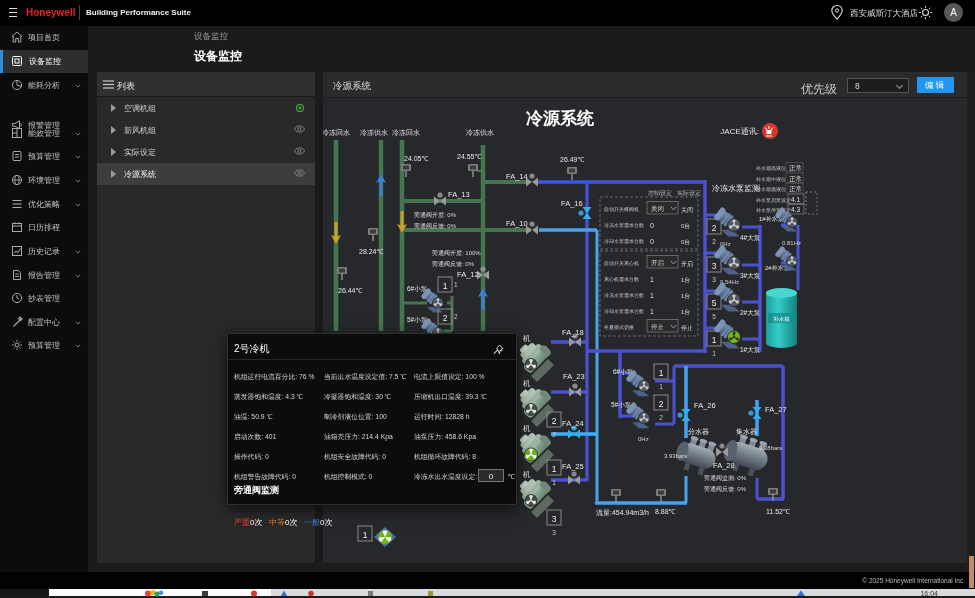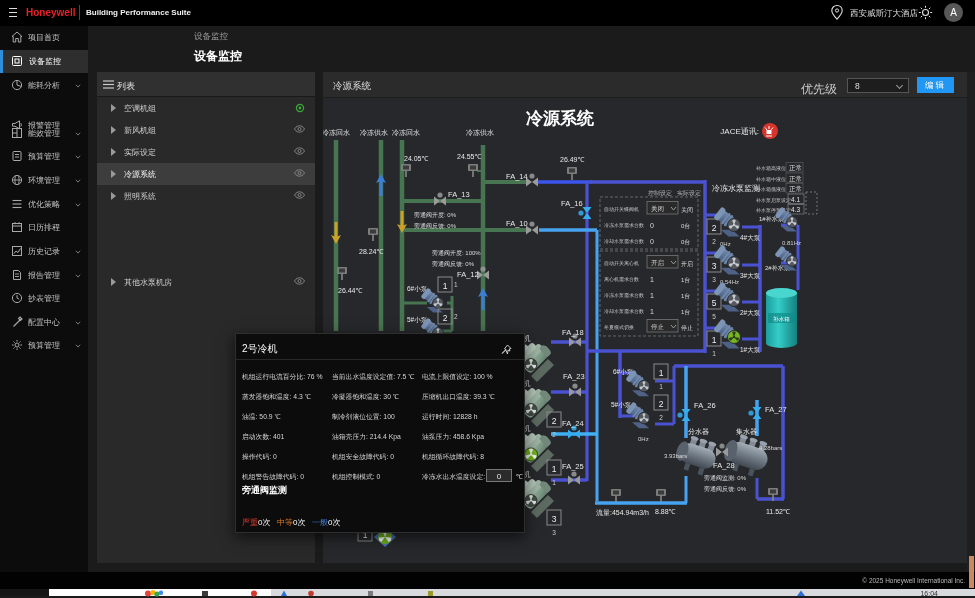--- a/index.html
+++ b/index.html
@@ -43,21 +43,21 @@
 #mphead { position:absolute; left:0; top:0; width:644px; height:26px; background:#2b2b2b; border-bottom:1px solid #1e1e1e; }
 #mphead .t { position:absolute; left:10px; top:8px; color:#e0e0e0; font-size:9.5px; }
 #prio { position:absolute; right:130px; top:9px; color:#ccc; font-size:12px; }
 #prsel { position:absolute; right:58px; top:6px; width:62px; height:15px; background:#1d1d1d; border:1px solid #555; color:#ddd; font-size:8.5px; }
 #prsel .v { position:absolute; left:7px; top:2px; }
 #prsel .c { position:absolute; right:6px; top:3.5px; width:5px; height:5px; border-right:1.4px solid #999; border-bottom:1.4px solid #999; transform:rotate(45deg); }
 #editbtn { position:absolute; right:13px; top:5px; width:37px; height:16px; background:#2196f3; color:#fff; font-size:8.5px; text-align:center; line-height:16px; letter-spacing:2px; }
 
 #diag { position:absolute; left:0; top:26px; width:644px; height:465px; }
 
-#popup { position:absolute; left:235px; top:333px; width:290px; height:200px; background:#0c0c0c; border:1px solid #2e2e2e; box-shadow:0 4px 14px rgba(0,0,0,.65); z-index:6; }
+#popup { position:absolute; left:227px; top:333px; width:290px; height:172px; background:#0c0c0c; border:1px solid #2e2e2e; box-shadow:0 4px 14px rgba(0,0,0,.65); z-index:6; }
 #popup .title { position:absolute; left:6px; top:8px; color:#fff; font-size:10px; }
 #popup .pin { position:absolute; right:12px; top:7px; }
 #popup .hr { position:absolute; left:0; top:25px; width:288px; height:1px; background:#282828; }
 .pcell { position:absolute; color:#d6d6d6; font-size:6.8px; white-space:nowrap; }
 #alarmt { position:absolute; left:6px; top:150px; color:#fff; font-size:9px; font-weight:bold; }
 .atag { position:absolute; top:183px; font-size:8px; }
 #pinput { position:absolute; left:250px; top:135px; width:26px; height:13px; background:#2b2b2b; border:1px solid #777; color:#eee; font-size:8px; text-align:center; line-height:13px; }
 #foot1 { position:absolute; left:88px; top:563px; width:887px; height:9px; background:#1b1b1b; }
 #footblack { position:absolute; left:0; top:572px; width:975px; height:17px; background:#020202; }
 #copyr { position:absolute; right:10px; top:577px; color:#b9b9b9; font-size:6.5px; }
@@ -283,36 +283,20 @@
         <div class="arr"></div>
         <div class="tx">实际设定</div>
         <div class="eye"><svg width="11" height="8" viewBox="0 0 11 8">
             <path d="M0.5 4 C2 1.5 4 0.8 5.5 0.8 C7 0.8 9 1.5 10.5 4 C9 6.5 7 7.2 5.5 7.2 C4 7.2 2 6.5 0.5 4 Z" fill="none" stroke="#8d8d8d" stroke-width="0.9"></path>
             <circle cx="5.5" cy="4" r="1.5" fill="none" stroke="#8d8d8d" stroke-width="0.9"></circle>
           </svg></div>
       </div>
 <div class="lrow sel" style="top:91px">
         <div class="arr"></div>
         <div class="tx">冷源系统</div>
-        <div class="eye"><svg width="11" height="8" viewBox="0 0 11 8">
-            <path d="M0.5 4 C2 1.5 4 0.8 5.5 0.8 C7 0.8 9 1.5 10.5 4 C9 6.5 7 7.2 5.5 7.2 C4 7.2 2 6.5 0.5 4 Z" fill="none" stroke="#8d8d8d" stroke-width="0.9"></path>
-            <circle cx="5.5" cy="4" r="1.5" fill="none" stroke="#8d8d8d" stroke-width="0.9"></circle>
-          </svg></div>
-      </div>
-<div class="lrow" style="top:113px">
-        <div class="arr"></div>
-        <div class="tx">照明系统</div>
-        <div class="eye"><svg width="11" height="8" viewBox="0 0 11 8">
-            <path d="M0.5 4 C2 1.5 4 0.8 5.5 0.8 C7 0.8 9 1.5 10.5 4 C9 6.5 7 7.2 5.5 7.2 C4 7.2 2 6.5 0.5 4 Z" fill="none" stroke="#8d8d8d" stroke-width="0.9"></path>
-            <circle cx="5.5" cy="4" r="1.5" fill="none" stroke="#8d8d8d" stroke-width="0.9"></circle>
-          </svg></div>
-      </div>
-<div class="lrow" style="top:199px">
-        <div class="arr"></div>
-        <div class="tx">其他水泵机房</div>
         <div class="eye"><svg width="11" height="8" viewBox="0 0 11 8">
             <path d="M0.5 4 C2 1.5 4 0.8 5.5 0.8 C7 0.8 9 1.5 10.5 4 C9 6.5 7 7.2 5.5 7.2 C4 7.2 2 6.5 0.5 4 Z" fill="none" stroke="#8d8d8d" stroke-width="0.9"></path>
             <circle cx="5.5" cy="4" r="1.5" fill="none" stroke="#8d8d8d" stroke-width="0.9"></circle>
           </svg></div>
       </div>
 </div>
 
   <div id="mainpanel">
     <div id="mphead">
       <div class="t">冷源系统</div>

